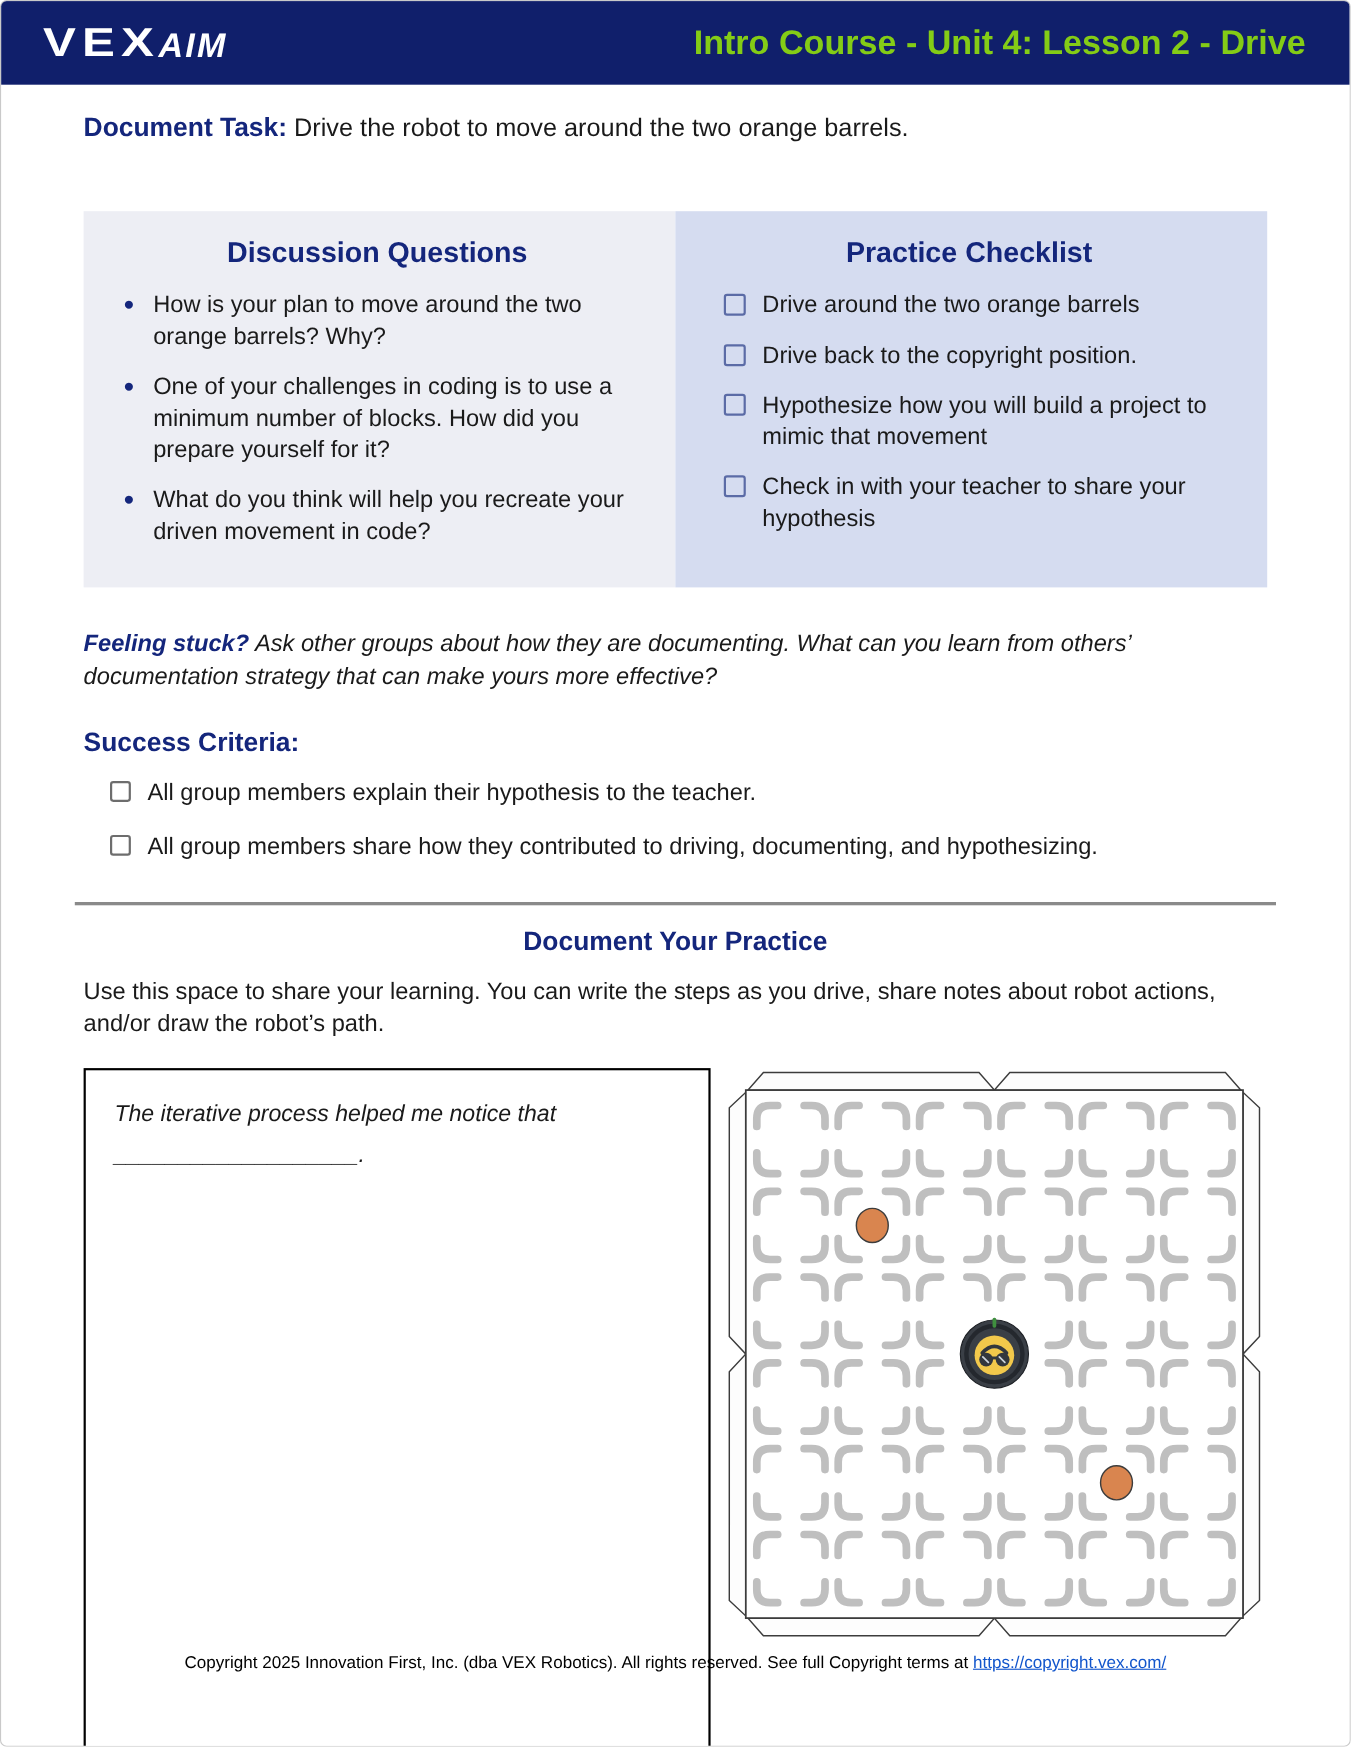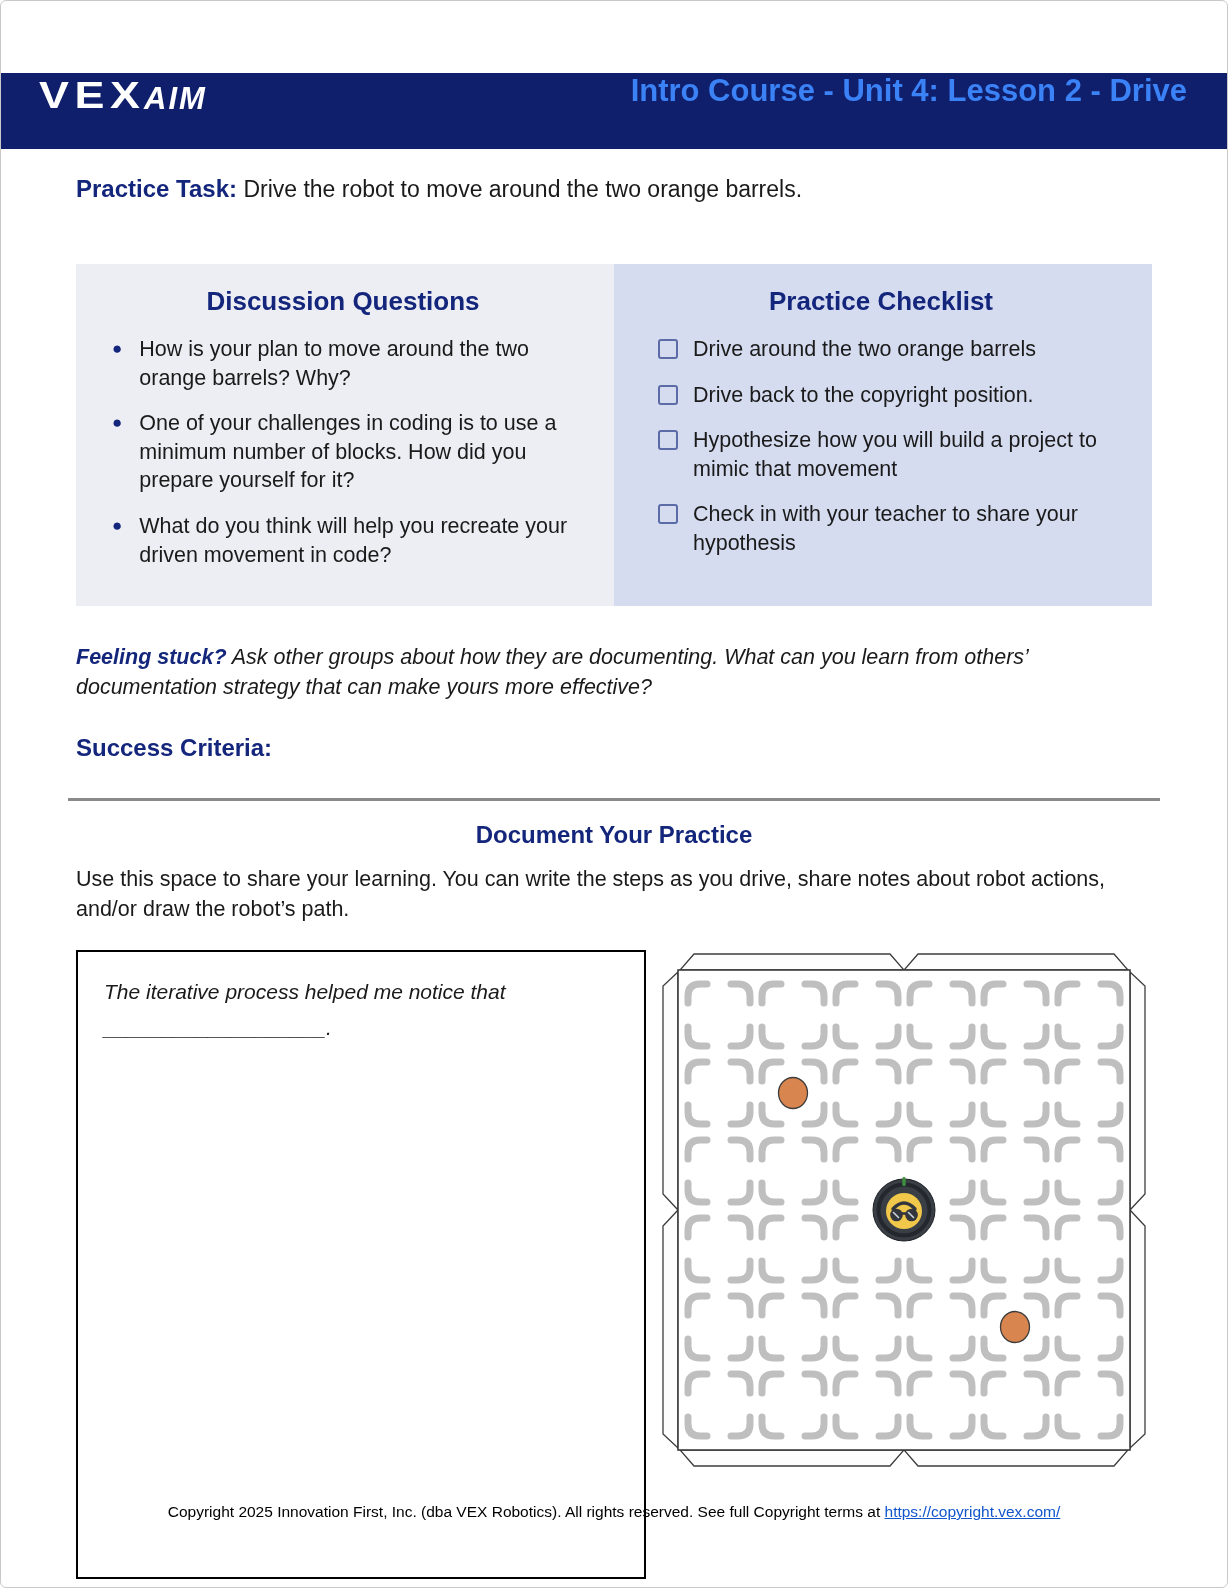--- a/index.html
+++ b/index.html
@@ -7,30 +7,30 @@
   body { font-family:"Liberation Sans", sans-serif; color:#1a1a1a; }
 
   .page {
     position:relative; width:1228px; height:1588px; background:#fff;
     border:1px solid #c9c9c9; border-radius:6px; overflow:hidden;
   }
   .content { padding:0 75px; }
 
   
   .topbar {
-    margin-top:72px; height:76px; background:var(--navy,#101f6b);
-    display:flex; padding:0 38px;
+    height:76px; background:var(--navy,#101f6b);
+    display:flex; align-items:center; padding:0 38px;
   }
   .logo { display:flex; align-items:baseline; gap:10px; color:#fff; white-space:nowrap; }
   .logo-vex {
     font-weight:bold; font-size:40px; letter-spacing:5px;
     display:inline-block; transform:scaleX(1.12) scaleY(0.92); transform-origin:left center;
   }
   .logo-aim { font-weight:bold; font-style:italic; font-size:31px; letter-spacing:2px; }
-  .doc-title { flex:1; margin:0; text-align:right; color:#3b82f6; font-size:31px; font-weight:bold; padding-right:2px; }
+  .doc-title { flex:1; margin:0; text-align:right; color:#84cc16; font-size:31px; font-weight:bold; padding-right:2px; }
 
   
   .task-line { margin:26px 0 0; font-size:23px; }
   .task-label { color:var(--headblue,#14267c); font-weight:bold; font-size:24px; }
 
   
   .two-col { display:flex; margin-top:23px; }
   .col { width:50%; min-height:292px; padding:12px 26px 20px 22px;margin-top:38px; }
   .col-discussion { background:var(--panelgray,#edeef4); }
   .col-checklist  { background:var(--panelblue,#d5dcf0); }
@@ -81,21 +81,21 @@
     <div class="logo">
       <span class="logo-vex">VEX</span>
       <span class="logo-aim">AIM</span>
     </div>
     <h1 class="doc-title">Intro Course - Unit 4: Lesson 2 - Drive</h1>
   </header>
 
   <div class="content">
 
     <p class="task-line">
-      <span class="task-label">Practice Task:</span>
+      <span class="task-label">Document Task:</span>
       <span>Drive the robot to move around the two orange barrels.</span>
     </p>
 
     <div class="two-col">
       <section class="col col-discussion">
         <h2 class="panel-title">Discussion Questions</h2>
         <ul class="plain">
 
             <li class="bullet-item">
               <span class="bullet-icon"></span>
@@ -141,20 +141,32 @@
       </section>
     </div>
 
     <p class="stuck">
       <span class="stuck-label">Feeling stuck?</span>
       <span>Ask other groups about how they are documenting. What can you learn from others’ documentation strategy that can make yours more effective?</span>
     </p>
 
     <section>
       <h2 class="sc-title">Success Criteria:</h2>
+      <ul class="plain sc-list">
+
+          <li class="check-item">
+            <span class="checkbox gray"></span>
+            <span>All group members explain their hypothesis to the teacher.</span>
+          </li>
+
+          <li class="check-item">
+            <span class="checkbox gray"></span>
+            <span>All group members share how they contributed to driving, documenting, and hypothesizing.</span>
+          </li>
+        </ul>
     </section>
 
     <hr class="divider">
 
     <h2 class="dyp-title">Document Your Practice</h2>
     <p class="dyp-intro">Use this space to share your learning. You can write the steps as you drive, share notes about robot actions, and/or draw the robot’s path.</p>
 
     <div class="work-row">
       <div class="note-box">
         <p class="note-text">

